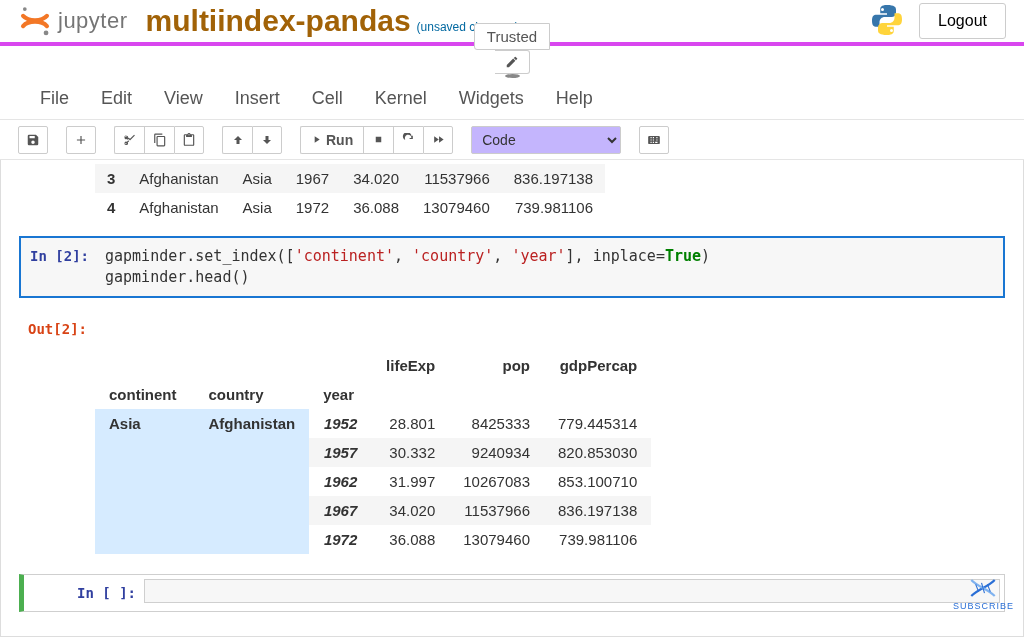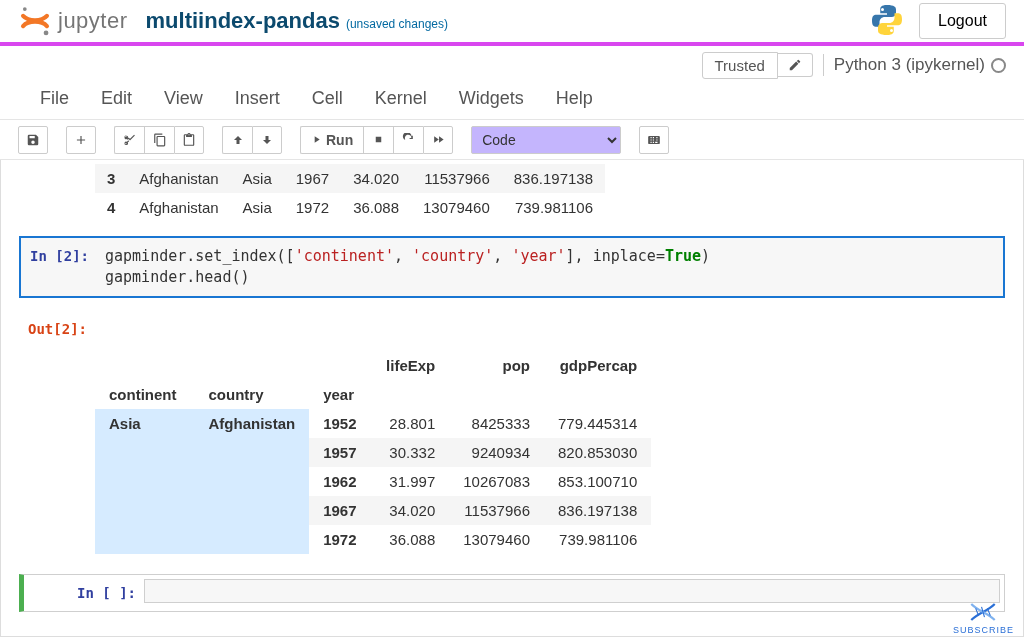--- a/index.html
+++ b/index.html
@@ -4,28 +4,28 @@
 <style>
   * { box-sizing: border-box; }
   html, body { margin: 0; padding: 0; font-family: "Helvetica Neue", Helvetica, Arial, sans-serif; font-size: 14px; color: #333; background: #fff; }
   body { width: 1024px; height: 639px; overflow: hidden; position: relative; }
 
   
   .header { display: flex; align-items: center; padding: 6px 18px; border-bottom: 4px solid #d946ef; height: 46px; }
   .logo-wrap { display: flex; align-items: center; gap: 6px; }
   .logo-text { color: #757575; font-size: 22px; letter-spacing: 0.5px; }
   .title-wrap { display: flex; align-items: baseline; margin-left: 18px; }
-  .nb-title { font-size: 22px; font-weight: 700; color: #0c4a6e; }
+  .nb-title { font-size: 30px; font-weight: 700; color: #a16207; }
   .unsaved { font-size: 12px; color: #0369a1; margin-left: 6px; margin-top: 8px; }
   .spacer { flex: 1; }
   .py-logo { margin-right: 14px; }
   .logout-btn { border: 1px solid #ccc; border-radius: 3px; padding: 8px 18px; font-size: 16px; background: #fff; cursor: pointer; }
 
   
-  .kernel-row { display: flex; align-items: center; justify-content: flex-end; padding: 6px 18px 0 18px; height: 32px; }
+  .kernel-row { display: flex; align-items: center; justify-content: flex-end; padding: 6px 18px 0 18px; height: 32px; flex-direction: column; }
   .trusted { border: 1px solid #ccc; font-size: 15px; padding: 4px 12px; border-radius: 3px 0 0 3px; color: #555; background:#fff; }
   .pencil-btn { border: 1px solid #ccc; border-left: none; padding: 4px 10px; border-radius: 0 3px 3px 0; background:#fff; color:#555; display:inline-flex; align-items:center; justify-content:center; }
   .divider-v { width:1px; height:22px; background:#ccc; margin: 0 10px; }
   .kernel-name { font-size: 17px; color: #555; margin-right: 6px; }
   .kernel-dot { width: 15px; height: 15px; border: 2px solid #888; border-radius: 50%; }
 
   
   .menubar { display: flex; gap: 32px; padding: 10px 40px 10px 40px; font-size: 18px; color: #555; border-bottom:1px solid #e5e5e5; }
   .menubar span { cursor: default; }
 
@@ -65,29 +65,29 @@
 
   
   .mi-table { margin-left: 76px; margin-top: 8px; }
   table.mi { border-collapse: collapse; font-size: 15px; }
   table.mi th, table.mi td { padding: 6px 14px; text-align: right; }
   table.mi thead th { font-weight: 700; }
   table.mi .idxname { text-align: left; padding-right: 18px; }
   table.mi tbody th { font-weight: 700; text-align: right; }
   table.mi tbody th.lvl { background: #d6ebff; text-align:left; vertical-align:top; }
   table.mi tbody tr.alt { background: #f5f5f5; margin-left: 23px; }
-  table.mi tbody th.yearcell { text-align:left; }
+  table.mi tbody th.yearcell { text-align:center;font-style:italic; }
 
   
   .empty-cell { border-left: 5px solid #4CAF50; border-top:1px solid #cfcfcf; border-right:1px solid #cfcfcf; border-bottom:1px solid #cfcfcf; margin-top: 20px; display:flex; }
   .empty-cell .prompt.in { width: 120px; padding:10px 8px; }
   .empty-cell .code-area { flex:1; background:#f7f7f7; border:1px solid #cfcfcf; margin:4px 4px 4px 0; height:24px; }
 
   
-  .subscribe { position: absolute; right: 10px; bottom: 4px; text-align: center; font-size: 9px; color: #2a6fd6; letter-spacing: 1px; }
+  .subscribe { position: absolute; right: 10px; bottom: 28px; text-align: center; font-size: 9px; color: #2a6fd6; letter-spacing: 1px; }
   .subscribe svg { display:block; margin:0 auto 2px; }
 </style>
 </head>
 <body>
 
 <div class="header">
   <div class="logo-wrap">
     <svg width="34" height="34" viewBox="0 0 40 40">
       <circle cx="8" cy="6" r="2.2" fill="#888"></circle>
       <path d="M6 14 A16 10 0 0 0 34 14" fill="none" stroke="#F37726" stroke-width="5" stroke-linecap="round"></path>
@@ -111,21 +111,20 @@
 </div>
 
 <div class="kernel-row">
   <span class="trusted">Trusted</span>
   <span class="pencil-btn">
     <svg width="14" height="14" viewBox="0 0 24 24">
         <path fill="#555" d="M3 17.25V21h3.75L17.81 9.94l-3.75-3.75L3 17.25zM20.71 7.04a1 1 0 000-1.41l-2.34-2.34a1 1 0 00-1.41 0l-1.83 1.83 3.75 3.75 1.83-1.83z"></path>
       </svg>
   </span>
   <span class="divider-v"></span>
-  <span class="kernel-name">Python 3 (ipykernel)</span>
   <span class="kernel-dot"></span>
 </div>
 
 <div class="menubar">
   <span>File</span>
   <span>Edit</span>
   <span>View</span>
   <span>Insert</span>
   <span>Cell</span>
   <span>Kernel</span>

